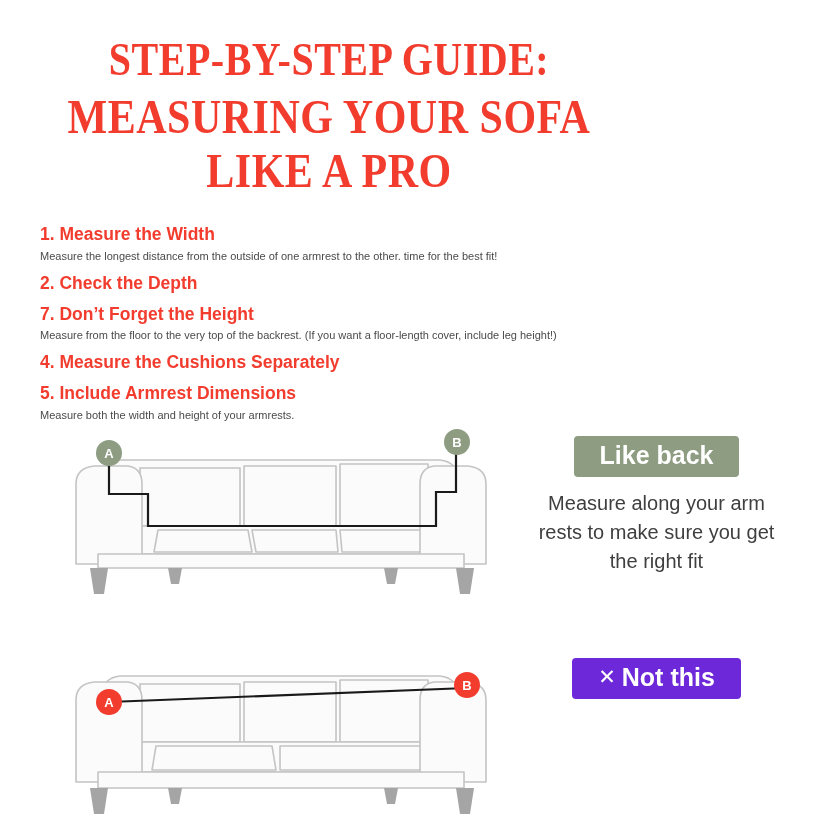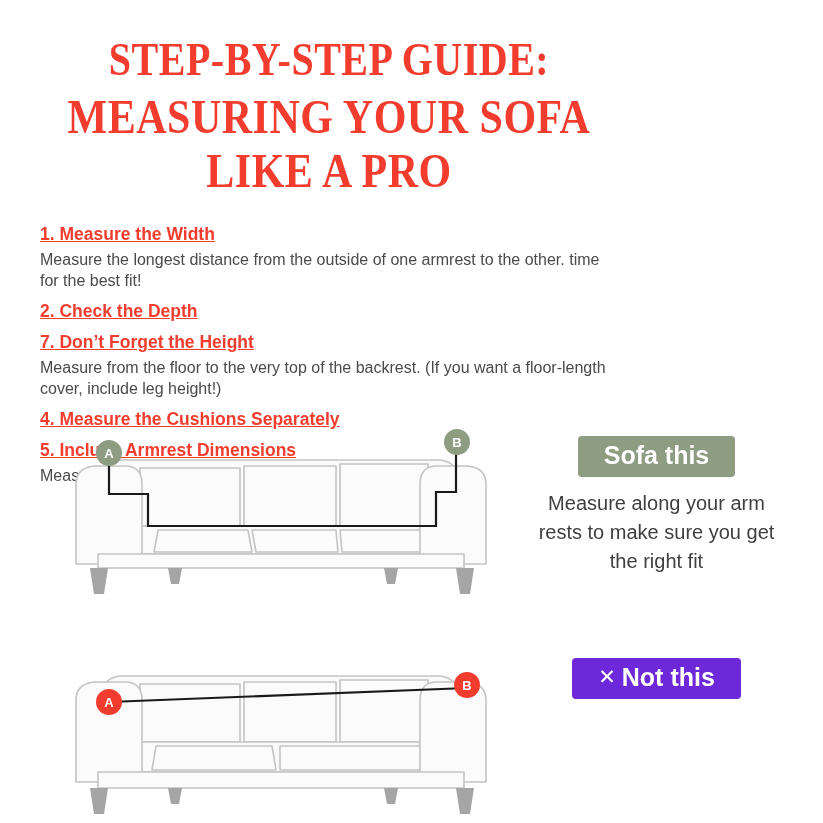--- a/index.html
+++ b/index.html
@@ -55,25 +55,24 @@
   }
   .step {
     margin-bottom: 9px;
   }
   .step-head {
     color: #f23c2e;
     font-size: 17.5px;
     font-weight: bold;
     line-height: 1.25;
     margin-bottom: 3px;
-    text-decoration: underline;
   }
   .step-body {
     color: #4a4a4a;
-    font-size: 16px;
+    font-size: 11px;
     line-height: 1.35;
   }
 
   
   .panels {
     position: absolute;
     left: 36px;
     top: 418px;
     width: 751px;
   }
@@ -191,21 +190,21 @@
             <circle cx="73" cy="35" r="13" fill="#8e9c82"></circle>
             <text x="73" y="40" text-anchor="middle" font-family="Liberation Sans, sans-serif" font-size="13" font-weight="bold" fill="#ffffff">A</text>
           </g>
           <g>
             <circle cx="421" cy="24" r="13" fill="#8e9c82"></circle>
             <text x="421" y="29" text-anchor="middle" font-family="Liberation Sans, sans-serif" font-size="13" font-weight="bold" fill="#ffffff">B</text>
           </g>
         </svg>
       </div>
       <div class="text-col">
-        <div class="badge good">Sofa this</div>
+        <div class="badge good">Like back</div>
         <div class="caption">Measure along your arm rests to make sure you get the right fit</div>
       </div>
     </div>
 
     <div class="panel" style="margin-top:28px;">
       <div class="sofa-col">
         <svg width="490" height="190" viewBox="0 0 490 190">
           <g fill="#fbfbfb" stroke="#c4c4c4" stroke-width="1.6" stroke-linejoin="round">
 
             <path d="M66 56 Q66 38 84 36 L404 36 Q422 38 422 56 L422 104 L66 104 Z"></path>

